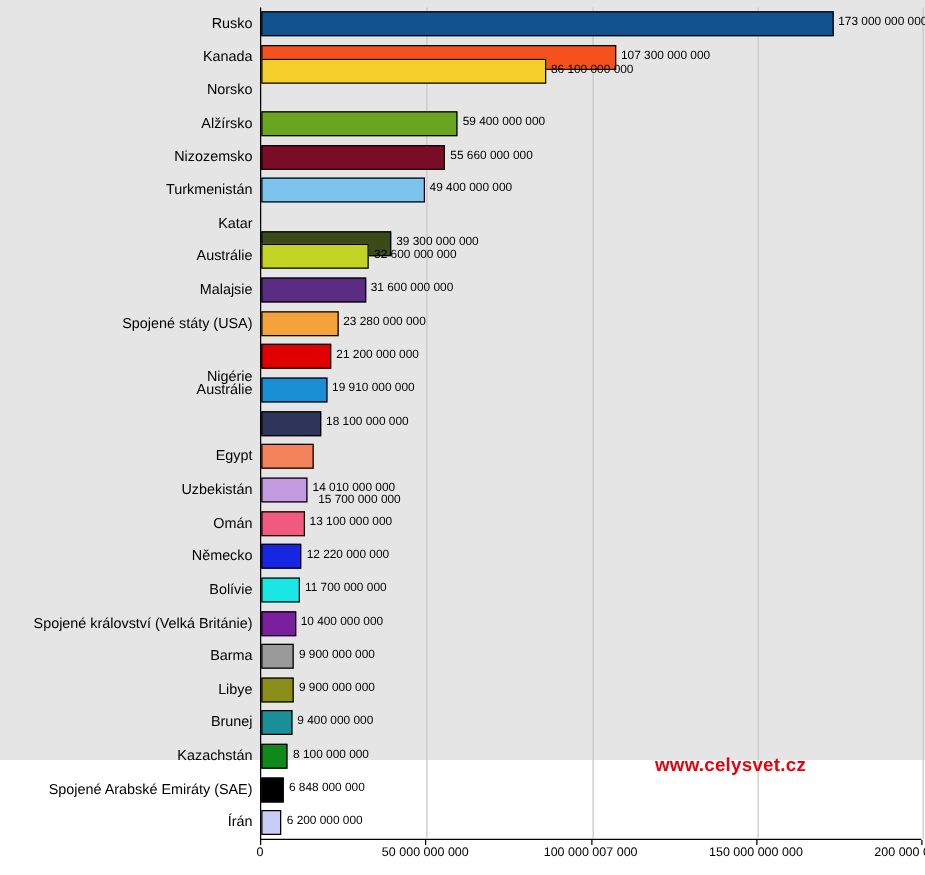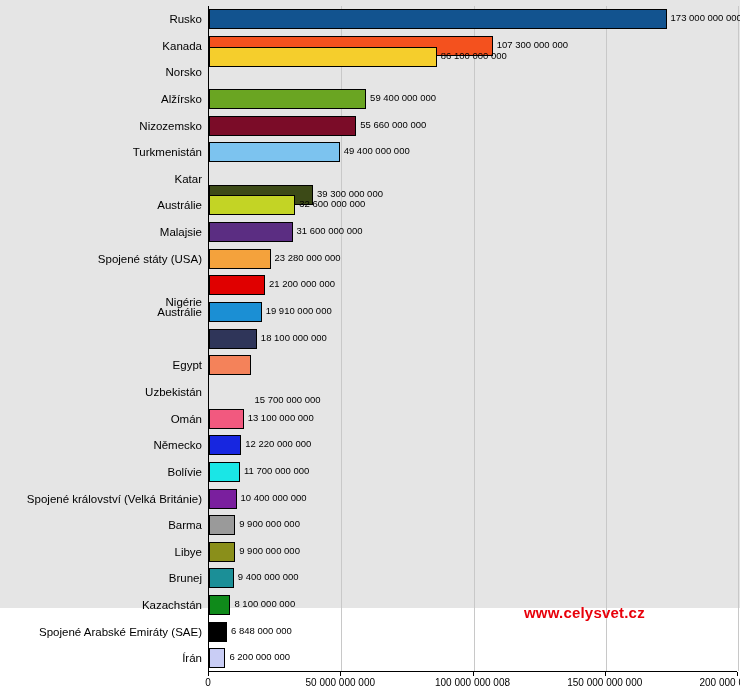--- a/index.html
+++ b/index.html
@@ -193,20 +193,24 @@
         <div class="bar-value" style="left: 56.6619px;">19 910 000 000</div>
       </div>
       <div class="bar-row" style="top: 319.68px; width: 529px;">
         <div class="bar" title="Trinidad a Tobago" style="width: 47.8745px; background: rgb(47, 53, 89);"></div>
         <div class="bar-value" style="left: 51.8745px;">18 100 000 000</div>
       </div>
       <div class="bar-row" style="top: 346.32px; width: 529px;">
         <div class="bar" title="Egypt" style="width: 41.5265px; background: rgb(244, 130, 90);"></div>
         <div class="bar-value" style="left: 45.5265px; margin-top: 36px;">15 700 000 000</div>
       </div>
+      <div class="bar-row" style="top: 372.96px; width: 529px;">
+        <div class="bar" title="Uzbekistán" style="width: 37.0564px; background: rgb(196, 154, 224);"></div>
+        <div class="bar-value" style="left: 41.0564px;">14 010 000 000</div>
+      </div>
       <div class="bar-row" style="top: 399.6px; width: 529px;">
         <div class="bar" title="Omán" style="width: 34.6495px; background: rgb(242, 89, 127);"></div>
         <div class="bar-value" style="left: 38.6495px;">13 100 000 000</div>
       </div>
       <div class="bar-row" style="top: 426.24px; width: 529px;">
         <div class="bar" title="Německo" style="width: 32.3219px; background: rgb(23, 38, 224);"></div>
         <div class="bar-value" style="left: 36.3219px;">12 220 000 000</div>
       </div>
       <div class="bar-row" style="top: 452.88px; width: 529px;">
         <div class="bar" title="Bolívie" style="width: 30.9465px; background: rgb(26, 230, 230);"></div>
@@ -241,21 +245,21 @@
         <div class="bar-value" style="left: 20.399px;">6 200 000 000</div>
       </div>
     </div>
 
   <div class="x-axis">
       <div class="tick" style="left: 0px;"></div>
       <div class="tick-label" style="left: 0px;">0</div>
       <div class="tick" style="left: 132.25px;"></div>
       <div class="tick-label" style="left: 132.25px;">50 000 000 000</div>
       <div class="tick" style="left: 264.5px;"></div>
-      <div class="tick-label" style="left: 264.5px;">100 000 000 008</div>
+      <div class="tick-label" style="left: 264.5px;">100 000 007 000</div>
       <div class="tick" style="left: 396.75px;"></div>
       <div class="tick-label" style="left: 396.75px;">150 000 000 000</div>
       <div class="tick" style="left: 529px;"></div>
       <div class="tick-label" style="left: 529px;">200 000 000 000</div>
     </div>
 
   <div class="watermark">www.celysvet.cz</div>
 
 </div>
 

